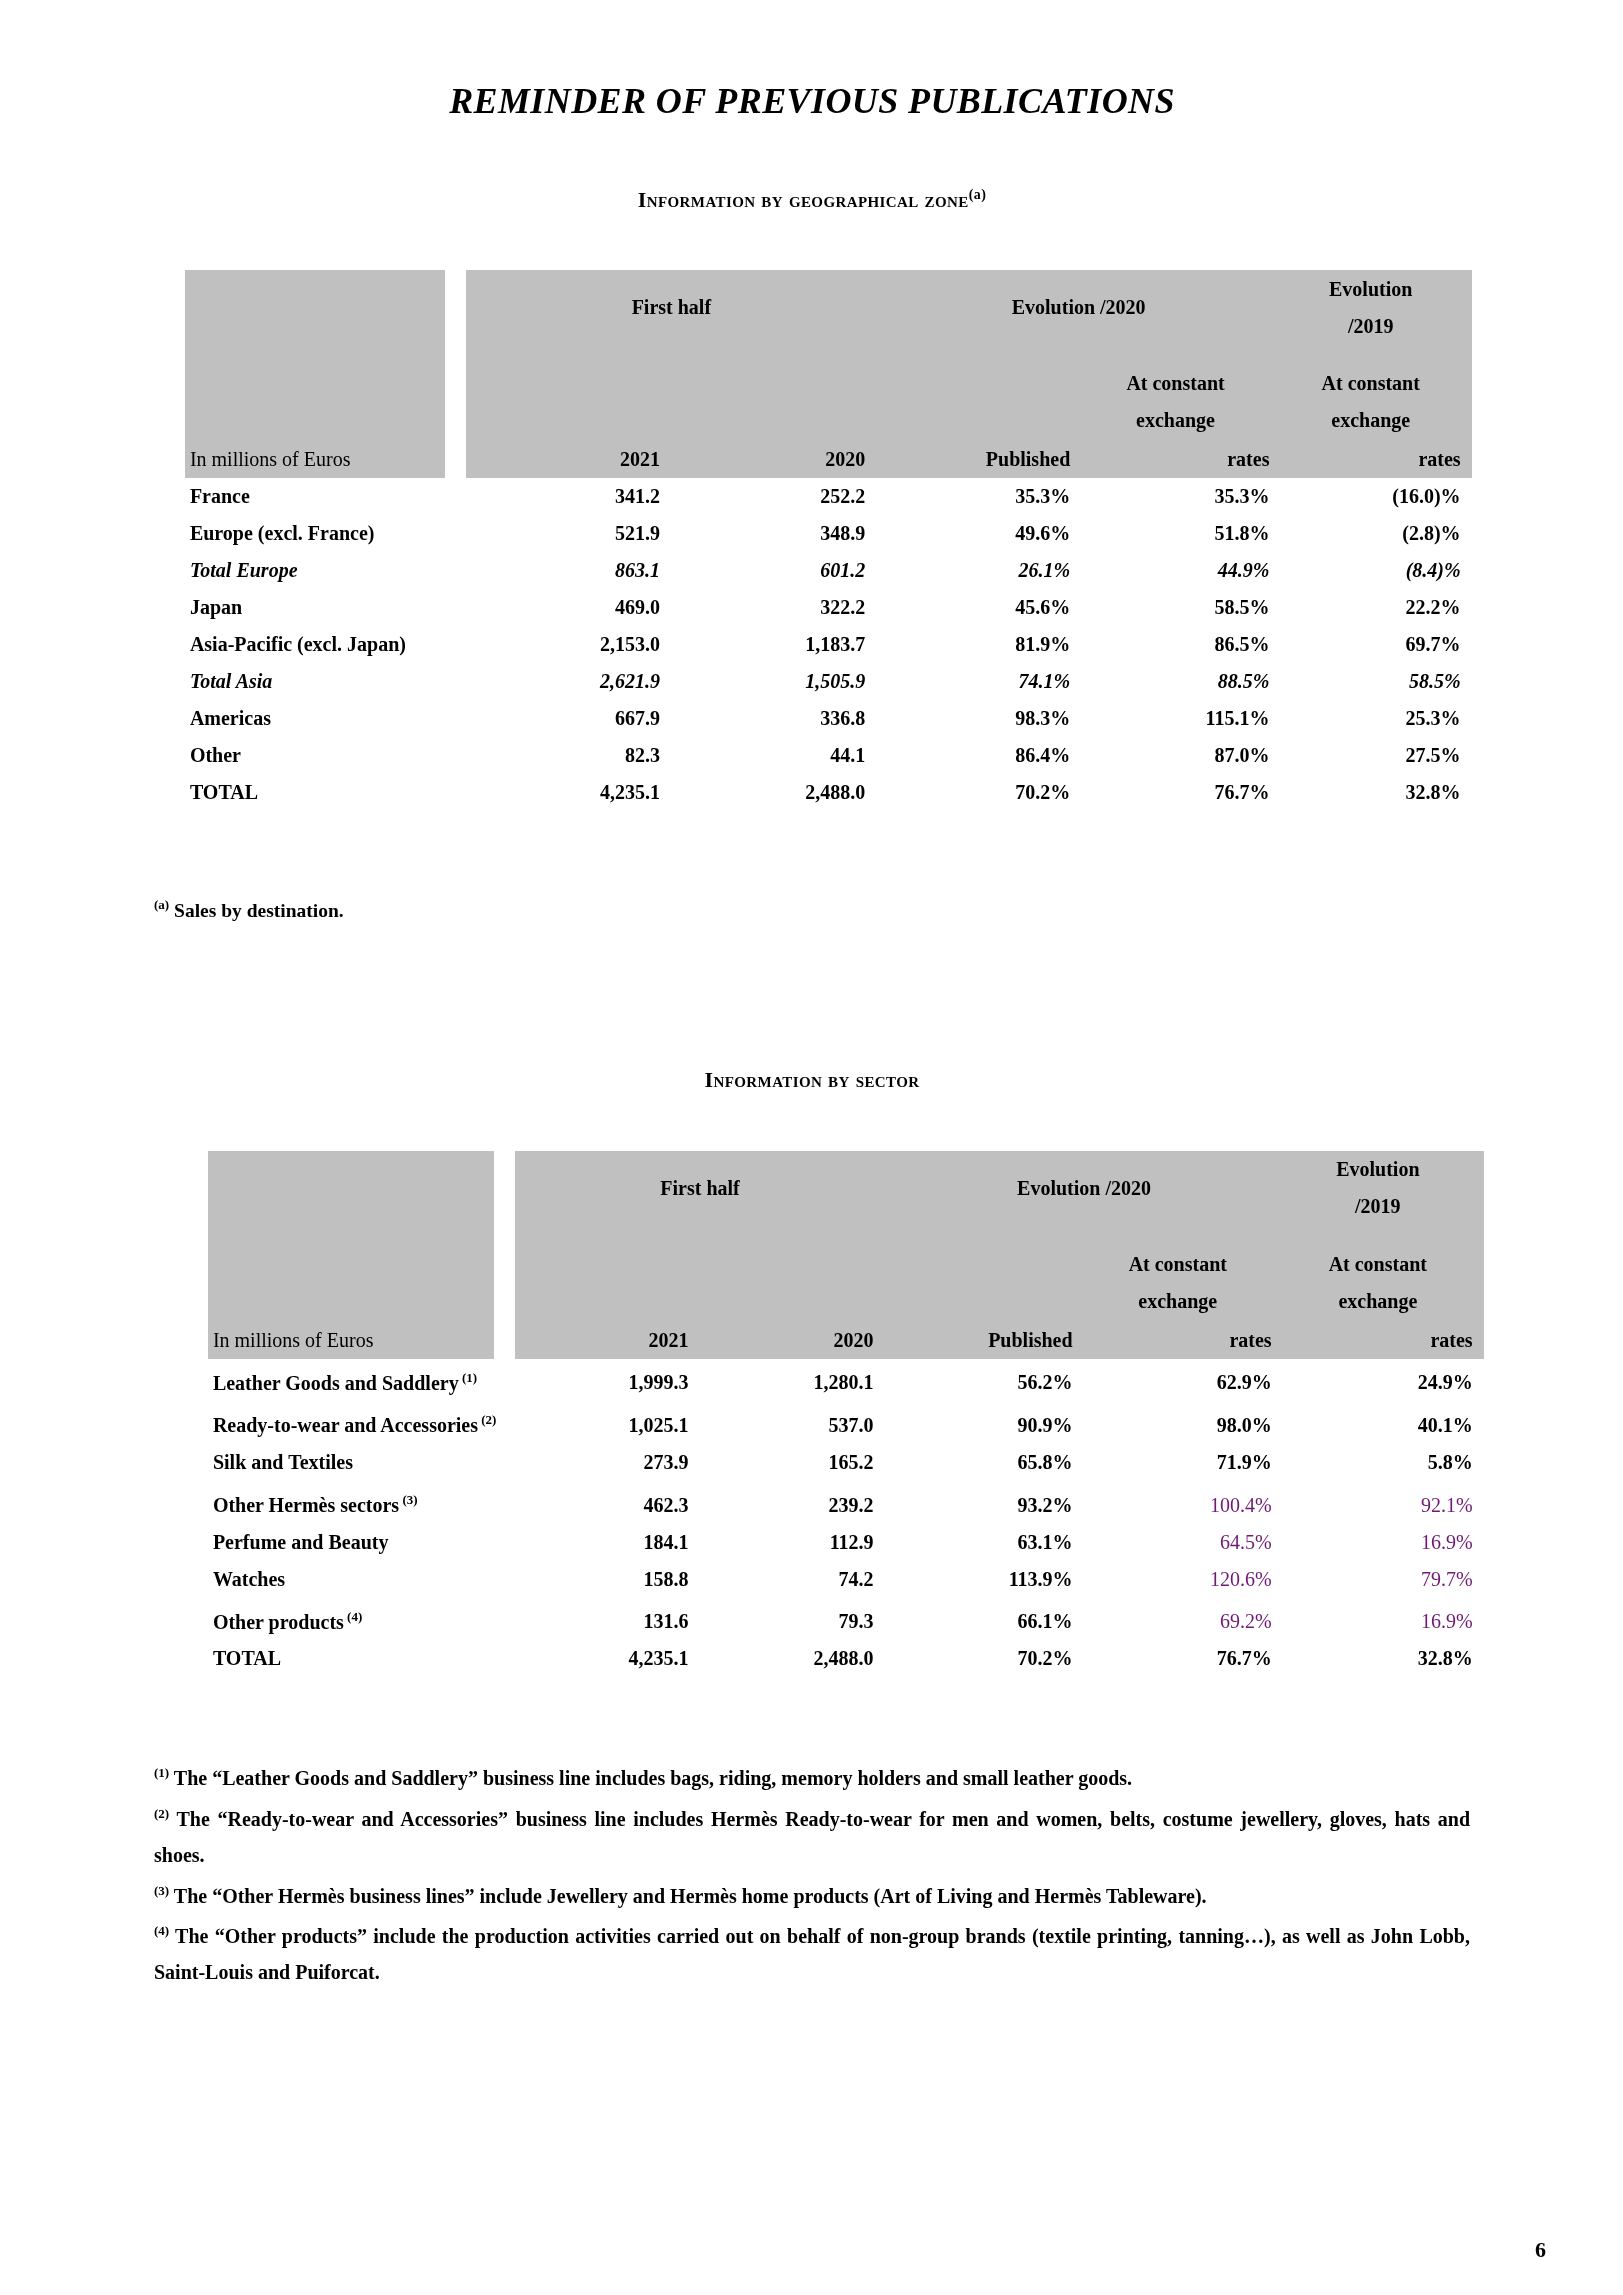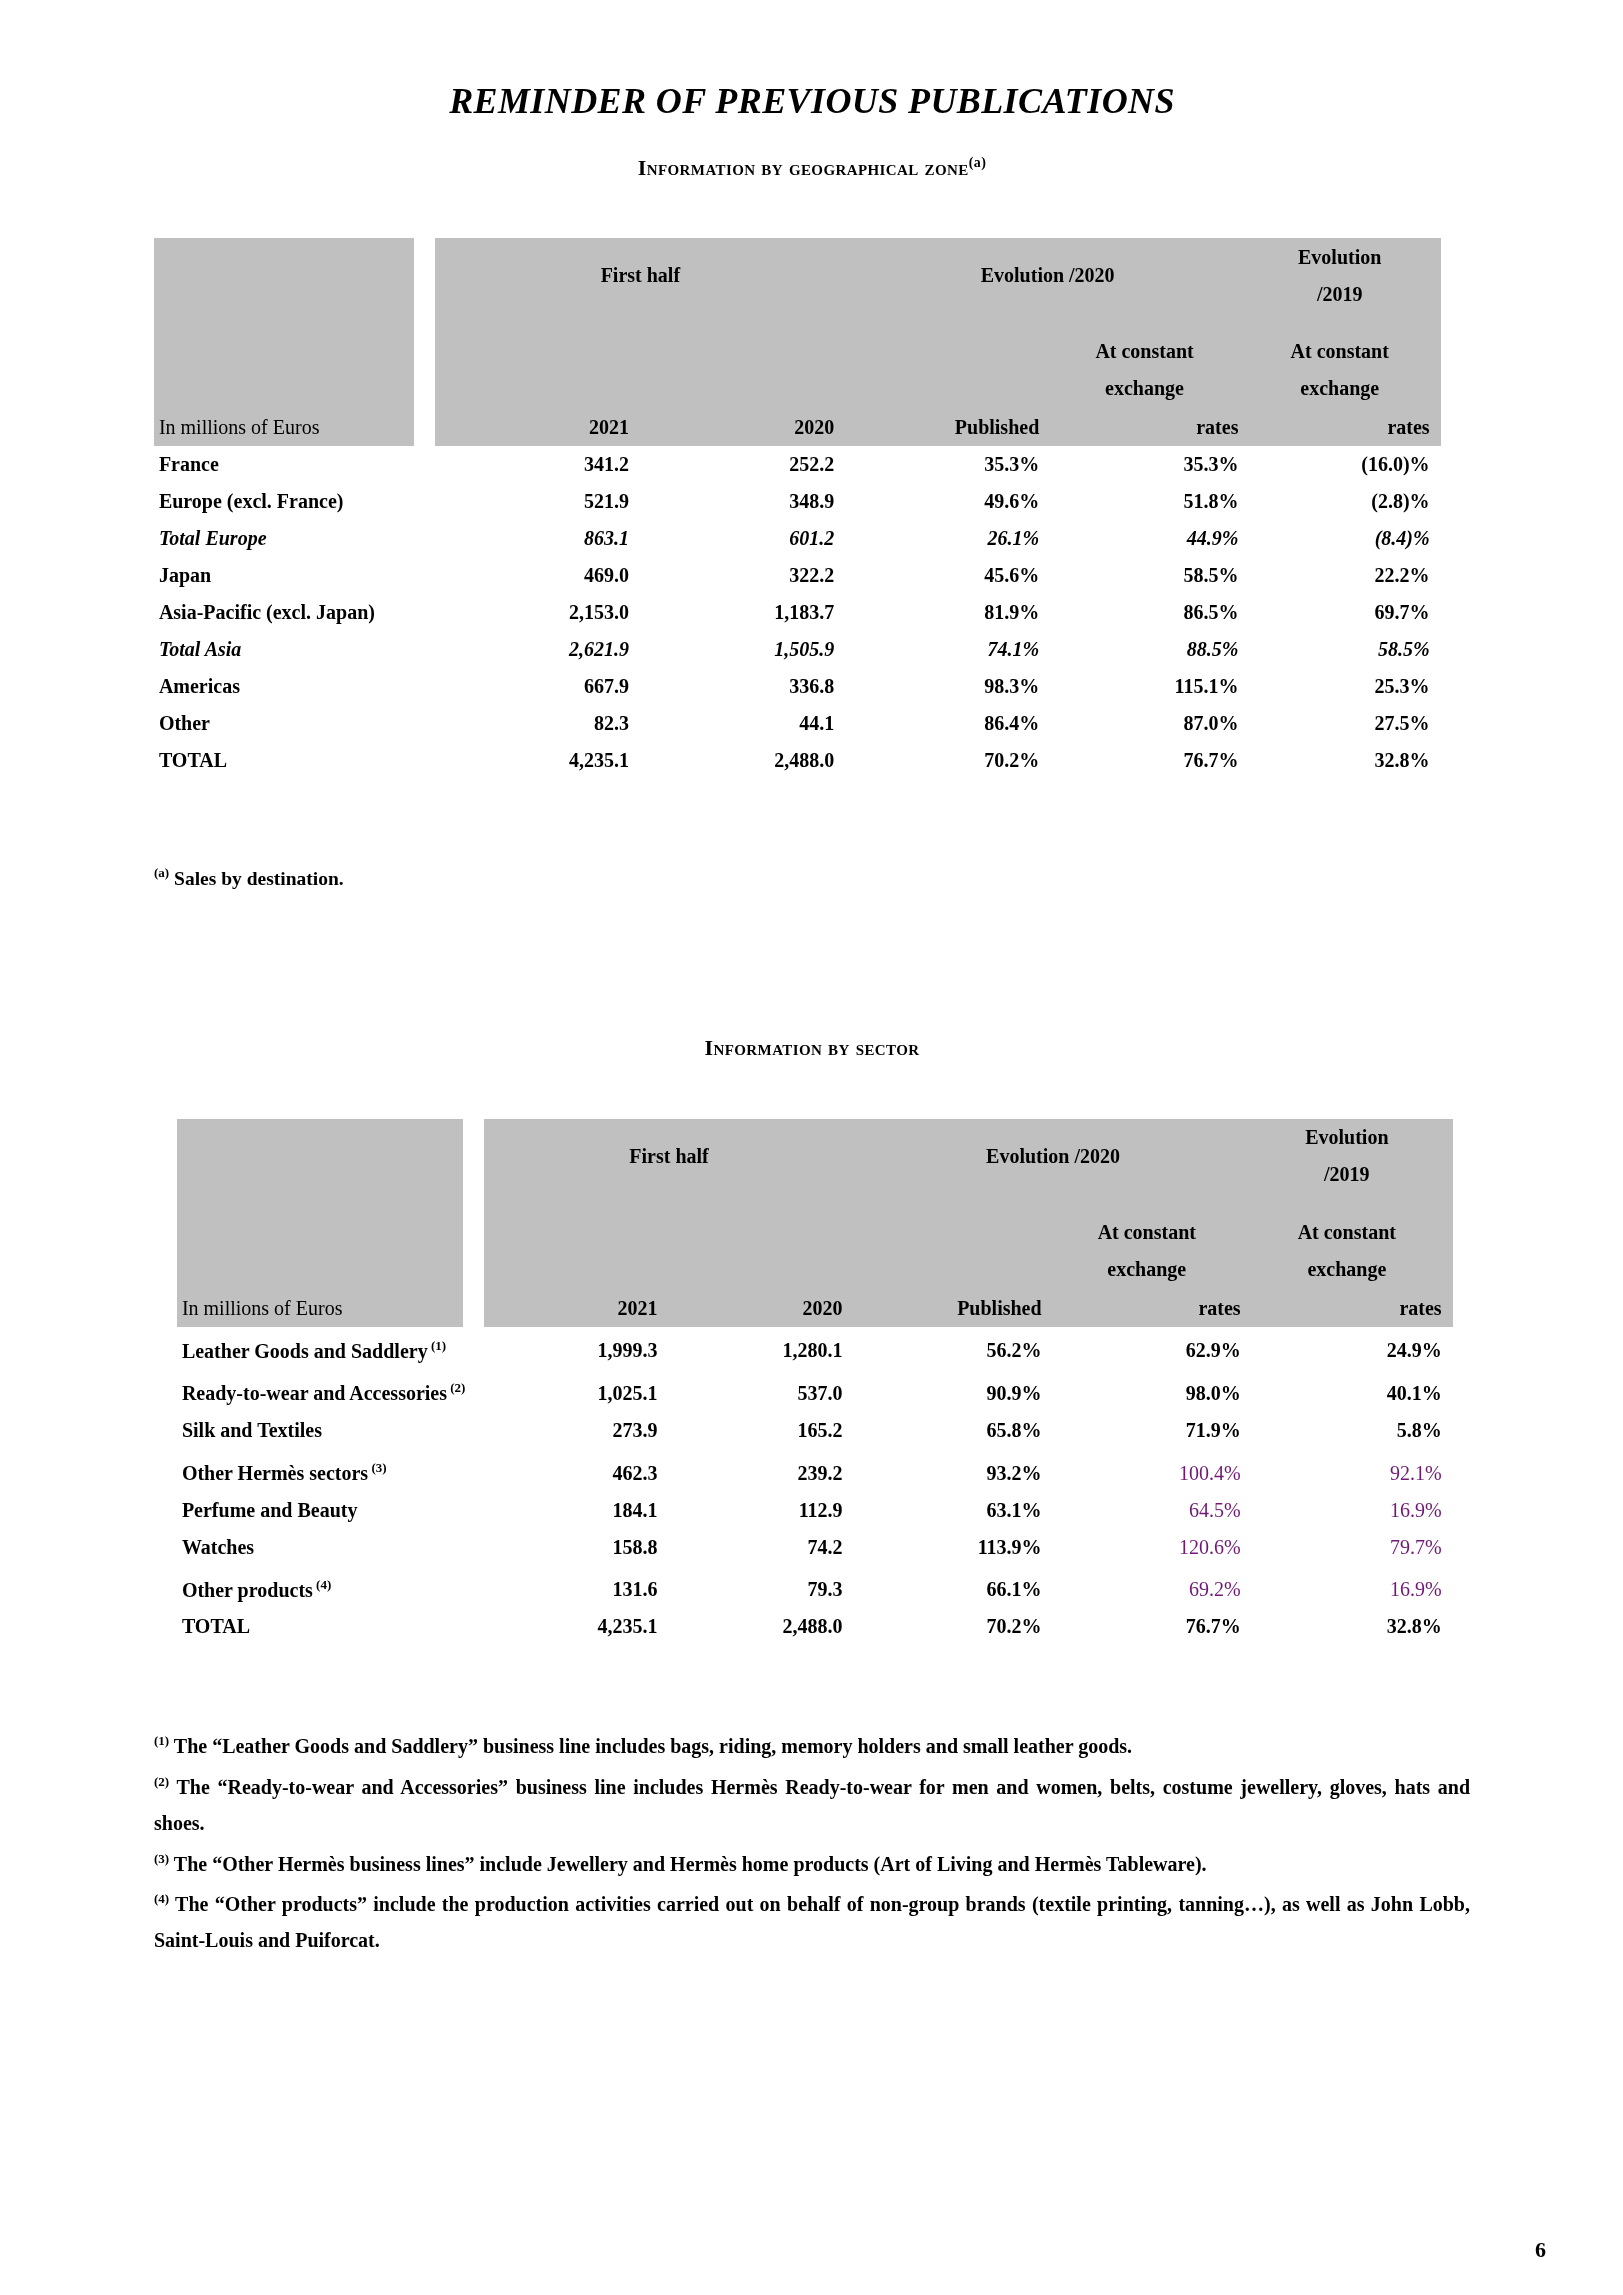--- a/index.html
+++ b/index.html
@@ -36,29 +36,30 @@
     font-weight: bold;
     font-size: 22px;
     font-variant: small-caps;
     letter-spacing: 0.4px;
   }
   .section-title .sup {
     font-size: 14px;
     vertical-align: super;
     font-variant: normal;
   }
-  #section-title-geo { margin-top: 33px; }
+  #section-title-geo { margin-top: 65px; }
   #section-title-sector { margin-top: 0; }
 
   
   .table-wrap { position: relative; }
 
   table.fin {
     border-collapse: collapse;
     table-layout: fixed;
+    margin-left: 31px;
   }
   table.fin td, table.fin th {
     padding: 0;
     vertical-align: bottom;
     font-size: 20px;
     line-height: 37px;
     white-space: nowrap;
   }
 
   

